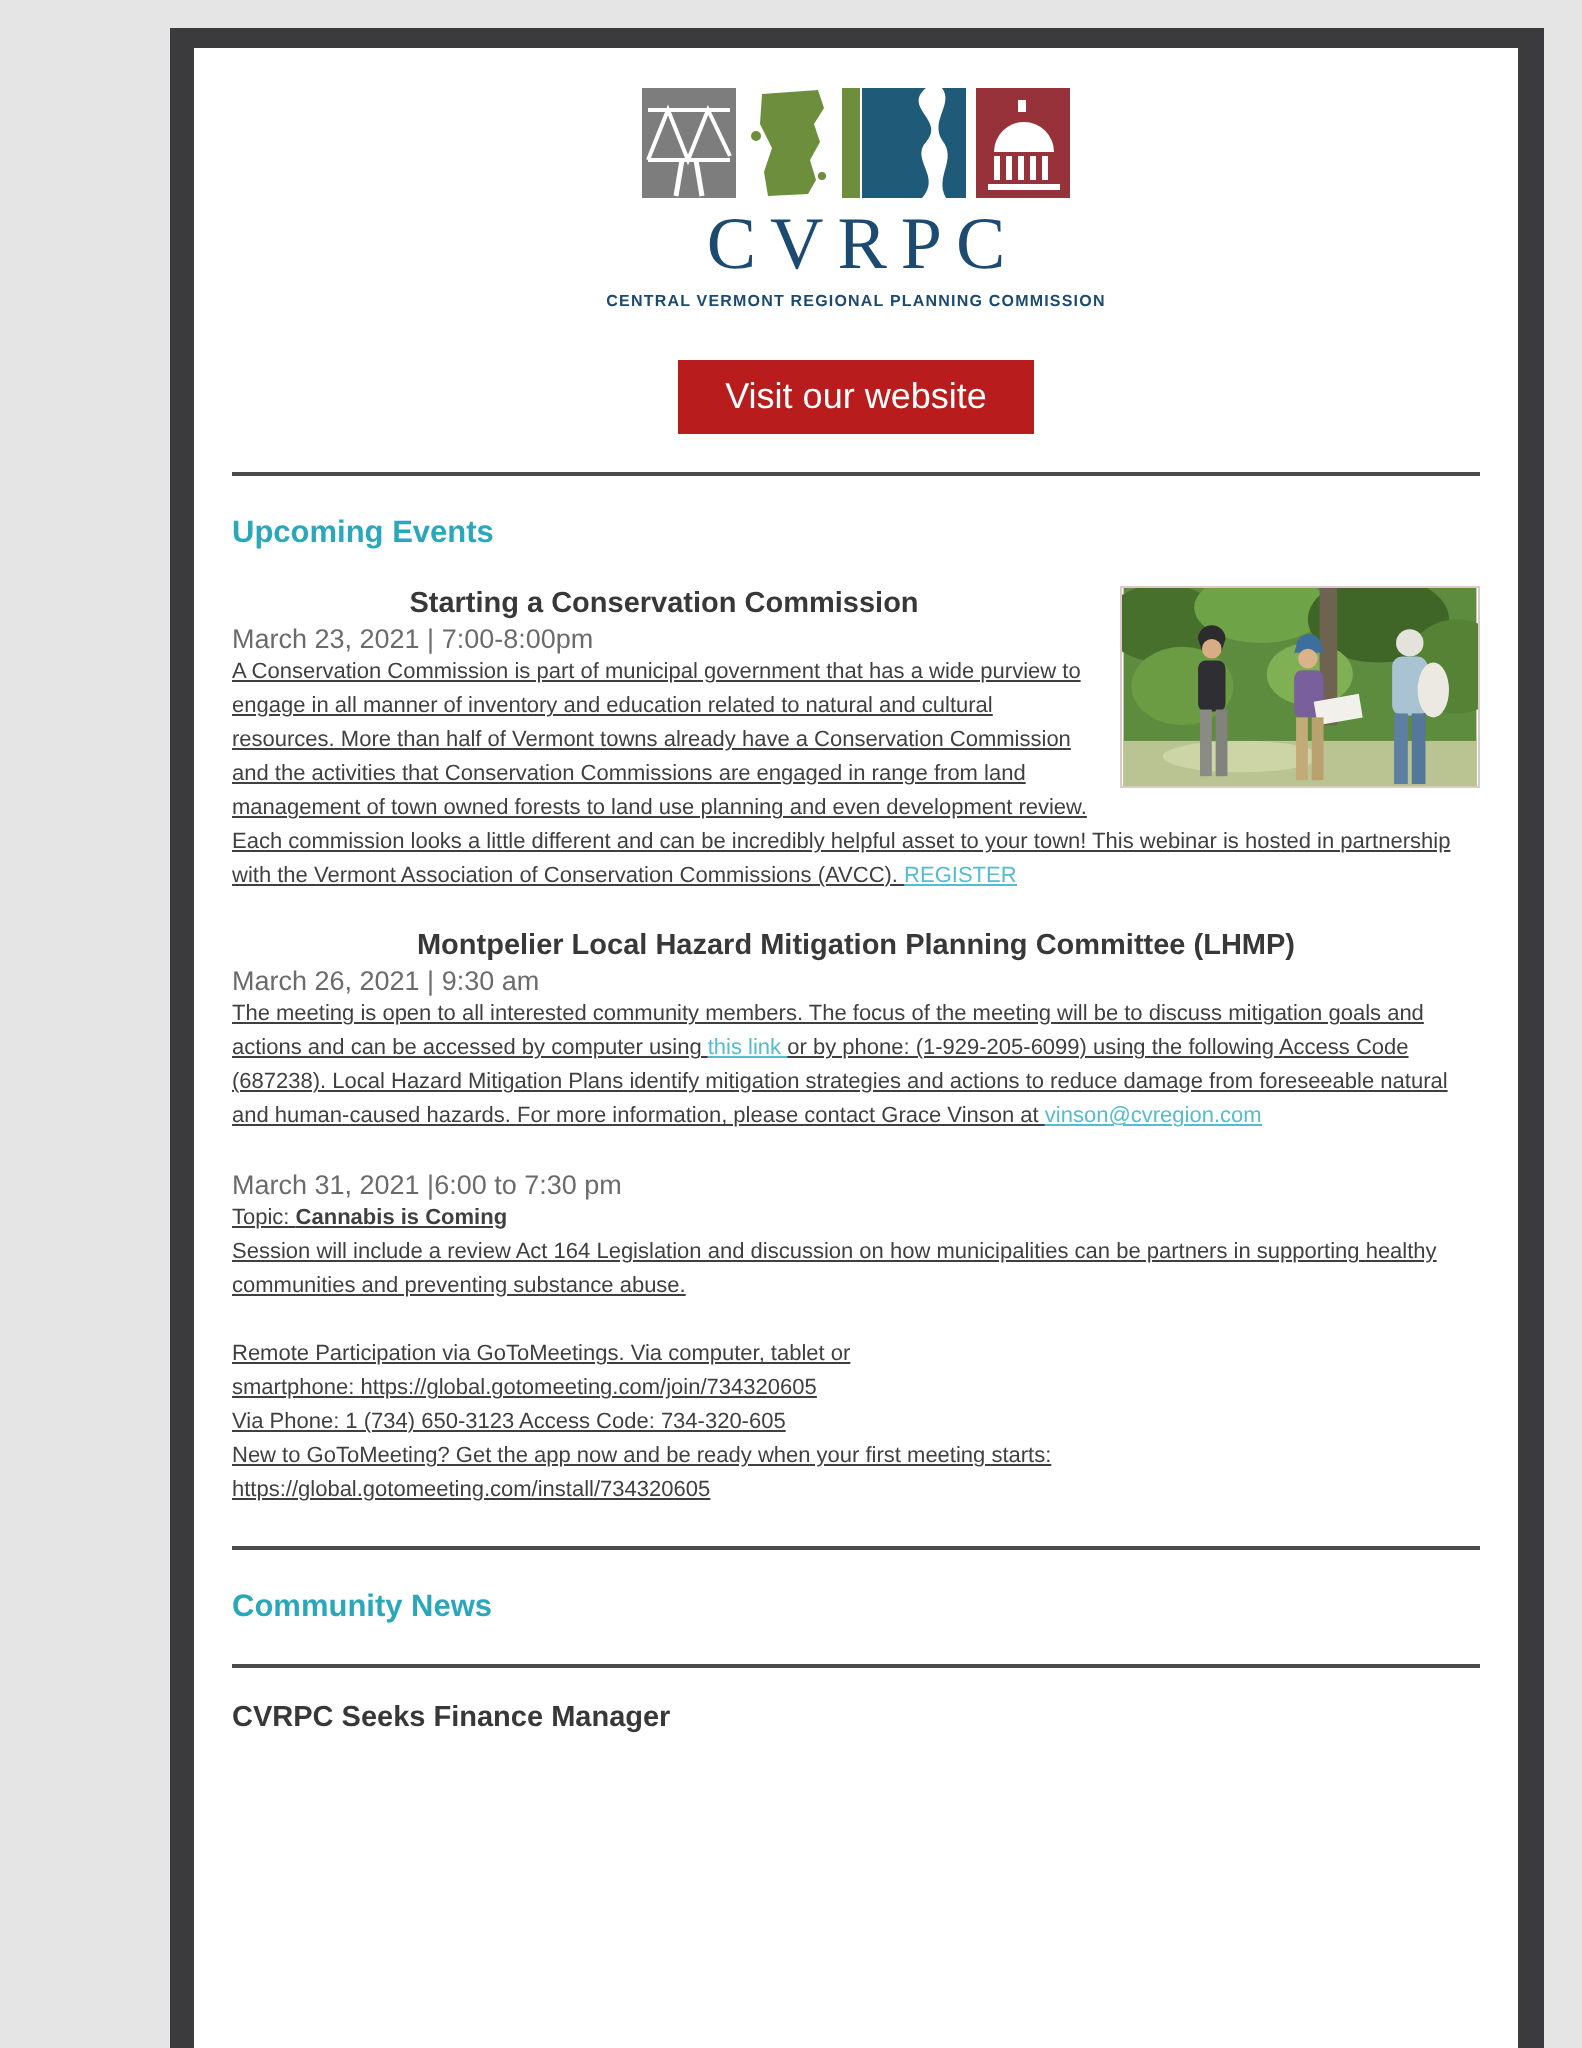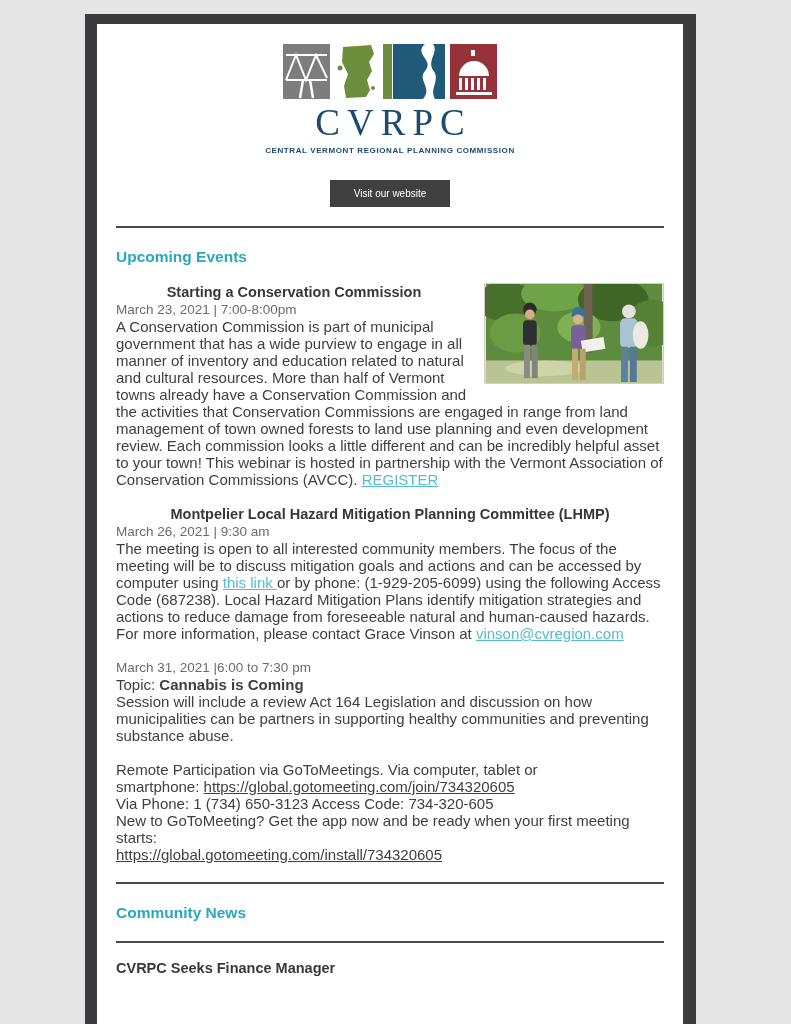--- a/index.html
+++ b/index.html
@@ -5,21 +5,21 @@
   * { box-sizing: border-box; margin: 0; padding: 0; }
   html, body { width: 791px; height: 1024px; overflow: hidden; }
   body {
     background: #e5e5e5;
     font-family: "Liberation Sans", sans-serif;
     position: relative;
   }
   .email-frame {
     position: absolute;
     left: 85px; top: 14px;
-    width: 611px; height: 1010px;
+    width: 687px; height: 1010px;
     border-top: 10px solid #3b3b3d;
     border-left: 12px solid #3b3b3d;
     border-right: 13px solid #3b3b3d;
     background: #ffffff;
   }
   .card-inner { padding: 16px 19px 0 19px; }
 
   
   .logo-wrap { text-align: center; margin-top: 4px; }
   .logo-tiles { display: block; margin: 0 auto; }
@@ -40,23 +40,23 @@
   .main-title {
     text-align: center;
     color: #2d4a9d;
     font-size: 24px; font-weight: bold;
     line-height: 29px;
     margin-top: 34px;
   }
   .btn-row { text-align: center; margin-top: 25px; }
   .visit-btn {
     display: inline-block;
-    background: #404040;
+    background: #b91c1c;
     color: #ffffff;
-    font-size: 10px;
+    font-size: 18px;
     font-family: "Liberation Sans", sans-serif;
     border: none;
     padding: 8px 24px;
     cursor: pointer;
   }
   .divider {
     border: none;
     border-top: 2px solid #4a4a4a;
     margin-top: 19px;
   }
@@ -64,21 +64,21 @@
   
   .section-h {
     color: #2ba7bc;
     font-size: 15.5px; font-weight: bold;
     margin-top: 20px;
   }
   .event { margin-top: 17px; }
   .event-title { font-size: 14.5px; font-weight: bold; color: #383838; line-height: 18px; text-align: center; }
   .event-date { font-size: 13.5px; color: #6b6b6b; line-height: 17px; }
   .event-body, .remote-block, .article-body {
-    font-size: 15px; color: #3f3f3f; line-height: 17px;
+    font-size: 11px; color: #3f3f3f; line-height: 17px; text-decoration: underline;
   }
   .photo {
     float: right;
     margin-left: 12px; margin-bottom: 4px;
     border: 1px solid #ddc9c9;
     display: block;
   }
   .teal-link { color: #55bccd; text-decoration: underline; cursor: pointer; }
   .dark-link { color: #3f3f3f; text-decoration: underline; cursor: pointer; }
   .bold { font-weight: bold; }

